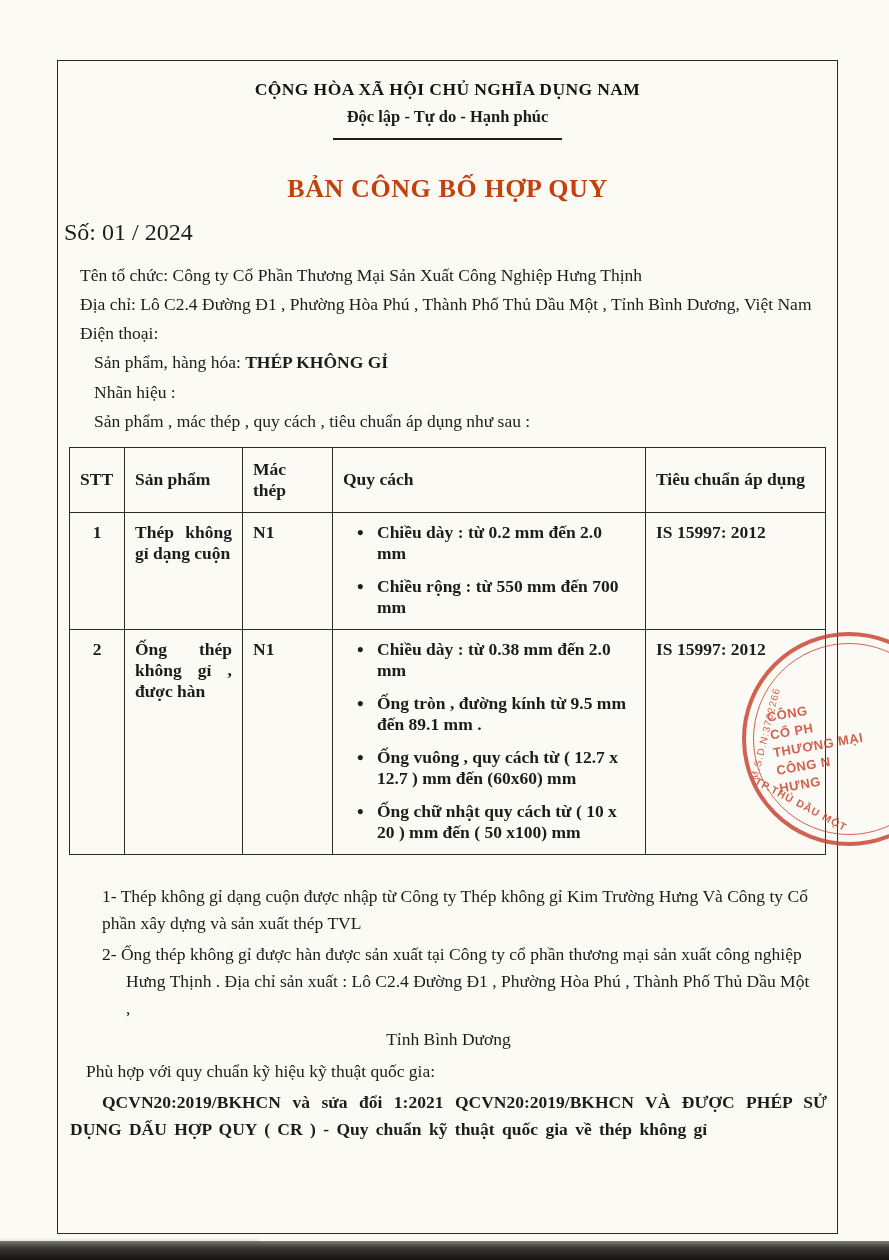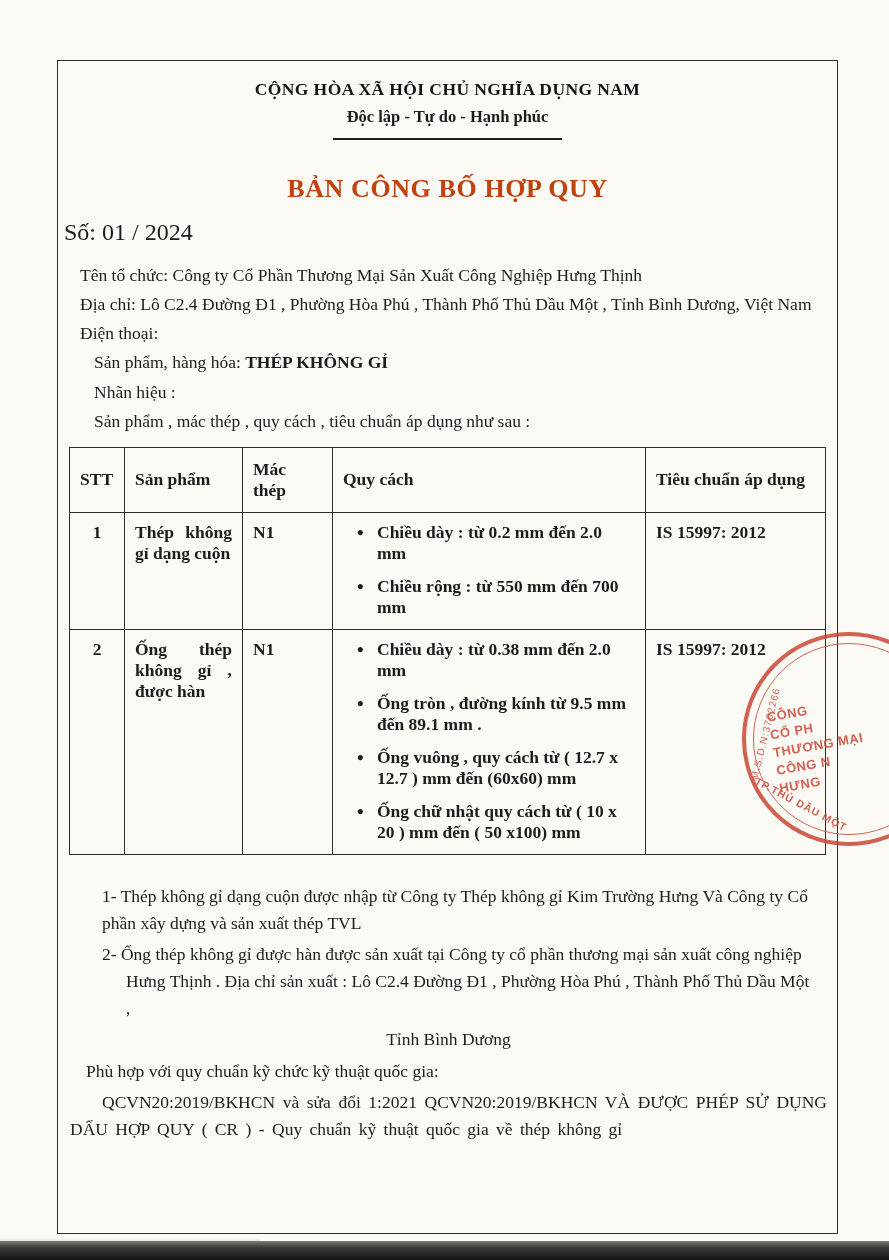--- a/index.html
+++ b/index.html
@@ -67,20 +67,21 @@
   
   .notes{margin-top:28px;font-size:17.5px;line-height:1.55;}
   .notes p{margin:4px 14px 4px 16px;}
   .notes .n1{margin-left:38px;}
   .notes .n2{margin-left:38px;padding-left:24px;text-indent:-24px;}
   .notes .flush{margin-left:16px;text-align:center;}
   .notes .ind{margin-left:22px;}
   .notes .final{
     margin-left:6px;margin-right:4px;text-indent:32px;text-align:justify;
     word-spacing:3px;
+    font-weight:bold;
   }
 
   
   .stamp{
     position:absolute;top:632px;left:742px;width:214px;height:214px;
     color:#c8402e;opacity:.82;pointer-events:none;
   }
   .stamp .ring-outer{
     position:absolute;inset:0;border:4px solid currentColor;border-radius:50%;
   }
@@ -182,21 +183,21 @@
           </td>
           <td>IS 15997: 2012</td>
         </tr>
       </tbody>
         </table>
 
       <div class="notes">
         <p class="n1">1- Thép không gỉ dạng cuộn được nhập từ Công ty Thép không gỉ Kim Trường Hưng Và Công ty Cổ phần xây dựng và sản xuất thép TVL</p>
         <p class="n2">2- Ống thép không gỉ được hàn được sản xuất tại Công ty cổ phần thương mại sản xuất công nghiệp Hưng Thịnh . Địa chỉ sản xuất : Lô C2.4 Đường Đ1 , Phường Hòa Phú , Thành Phố Thủ Dầu Một ,</p>
         <p class="flush">Tỉnh Bình Dương</p>
-        <p class="ind">Phù hợp với quy chuẩn kỹ chức kỹ thuật quốc gia:</p>
+        <p class="ind">Phù hợp với quy chuẩn kỹ hiệu kỹ thuật quốc gia:</p>
         <p class="final">QCVN20:2019/BKHCN và sửa đổi 1:2021 QCVN20:2019/BKHCN VÀ ĐƯỢC PHÉP SỬ DỤNG DẤU HỢP QUY ( CR ) - Quy chuẩn kỹ thuật quốc gia về thép không gỉ</p>
       </div>
 
     </div>
   </div>
 
   <div class="stamp">
     <div class="ring-outer"></div>
     <div class="ring-inner"></div>
     <div class="stamp-text">

